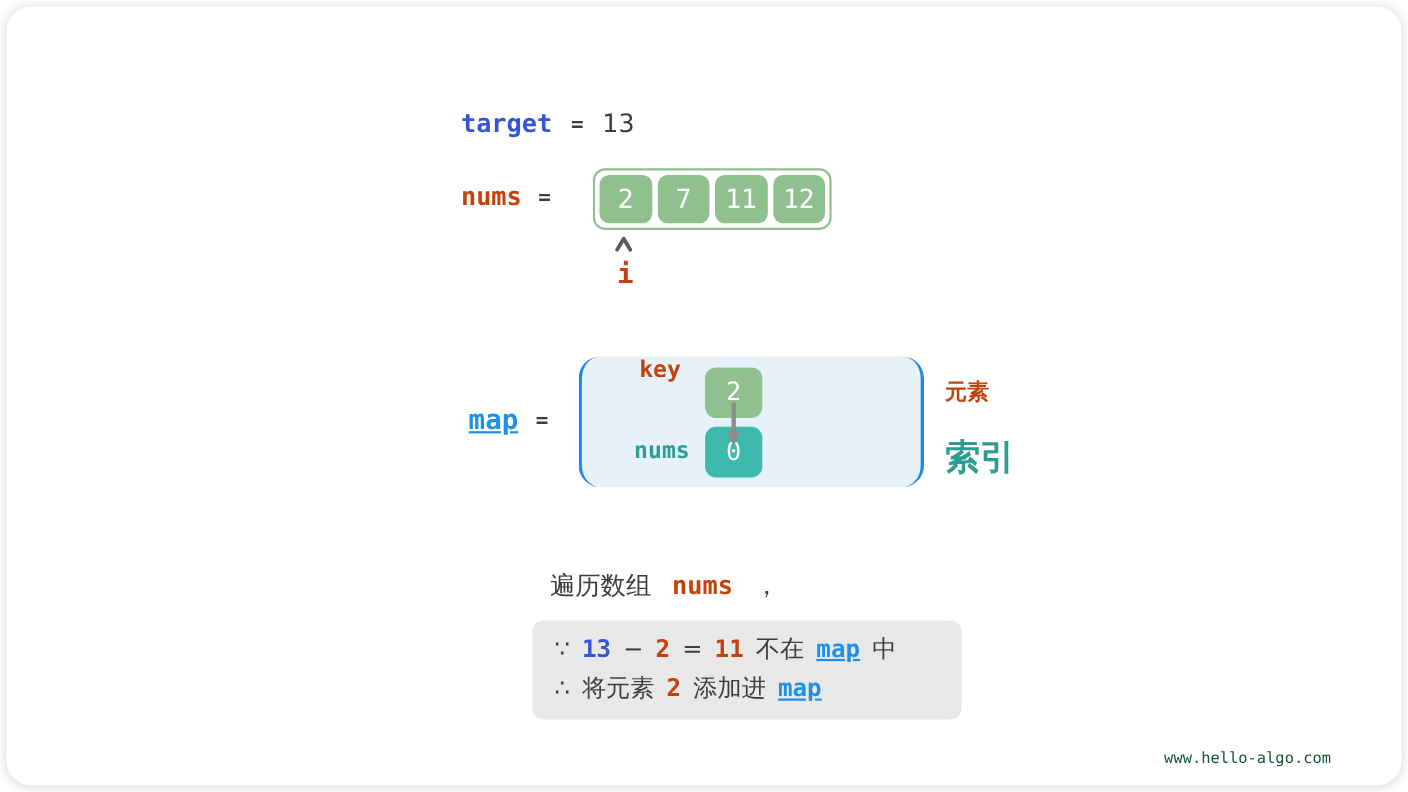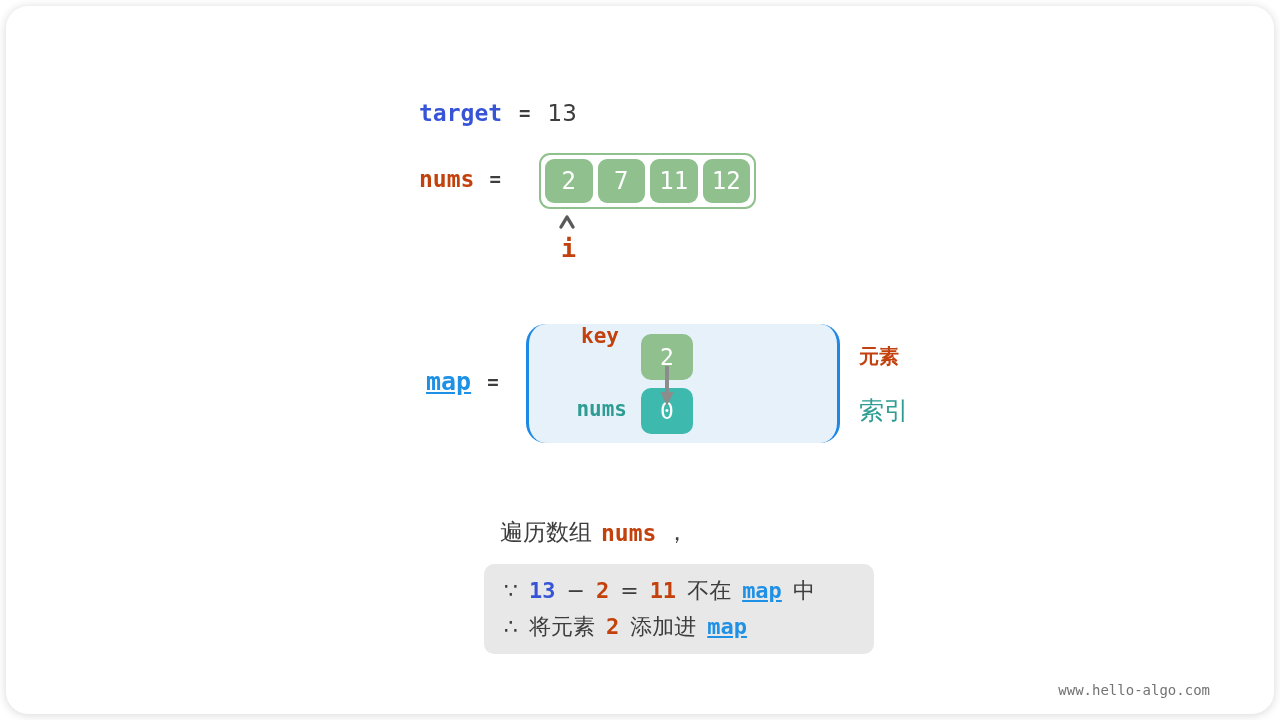--- a/index.html
+++ b/index.html
@@ -102,24 +102,24 @@
     font-size: 23px;
     display: flex;
     align-items: center;
     justify-content: center;
   }
   .key-box { top: 10px; background: #8fc08e; }
   .value-box { top: 64px; background: #3db9ae; }
   .kv-arrow { position: absolute; left: 130px; top: 40px; z-index: 2; }
 
   .legend-element { left: 853px; top: 337px; font-size: 20px; font-weight: bold; }
-  .legend-index  { left: 853px; top: 388px; font-size: 25px; font-weight: normal; }
-
-  
-  .caption-row { left: 494px; top: 511px; gap: 9px; font-size: 23px; }
+  .legend-index  { left: 853px; top: 388px; font-size: 32px; font-weight: bold; }
+
+  
+  .caption-row { left: 494px; top: 511px; gap: 19px; font-size: 23px; }
   .caption-row .code { font-size: 23px; }
 
   
   .note-box {
     left: 478px; top: 558px;
     width: 390px; height: 90px;
     box-sizing: border-box;
     background: #e8e8e8;
     border-radius: 10px;
     padding: 11px 20px;
@@ -134,21 +134,21 @@
     font-size: 22px;
     line-height: 32px;
   }
   .note-line .num { font-family: "DejaVu Sans Mono", "Liberation Mono", monospace; font-weight: bold; font-size: 22px; }
   .note-line .code { font-size: 22px; }
 
   .watermark {
     right: 64px; top: 676px;
     font-family: "DejaVu Sans Mono", "Liberation Mono", monospace;
     font-size: 14px;
-    color: #737373;
+    color: #14532d;
   }
 </style>
 </head>
 <body>
 
 <div class="canvas">
   <div class="card">
 
     <div class="abs hrow target-row">
       <span class="code mono bold c-royal">target</span>

